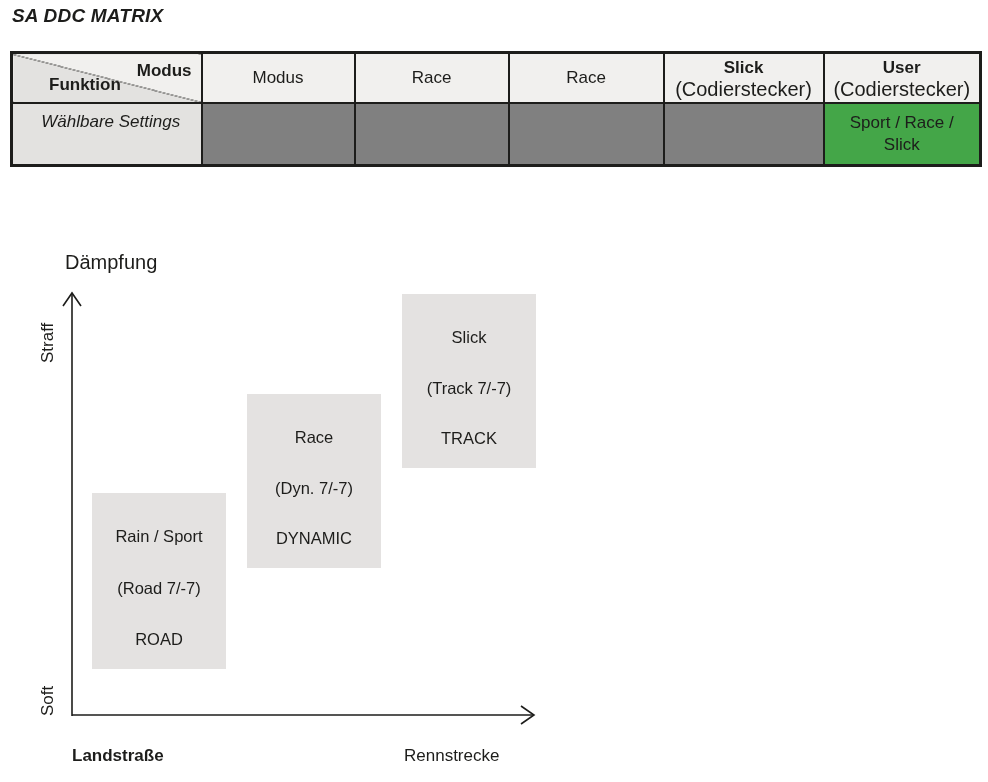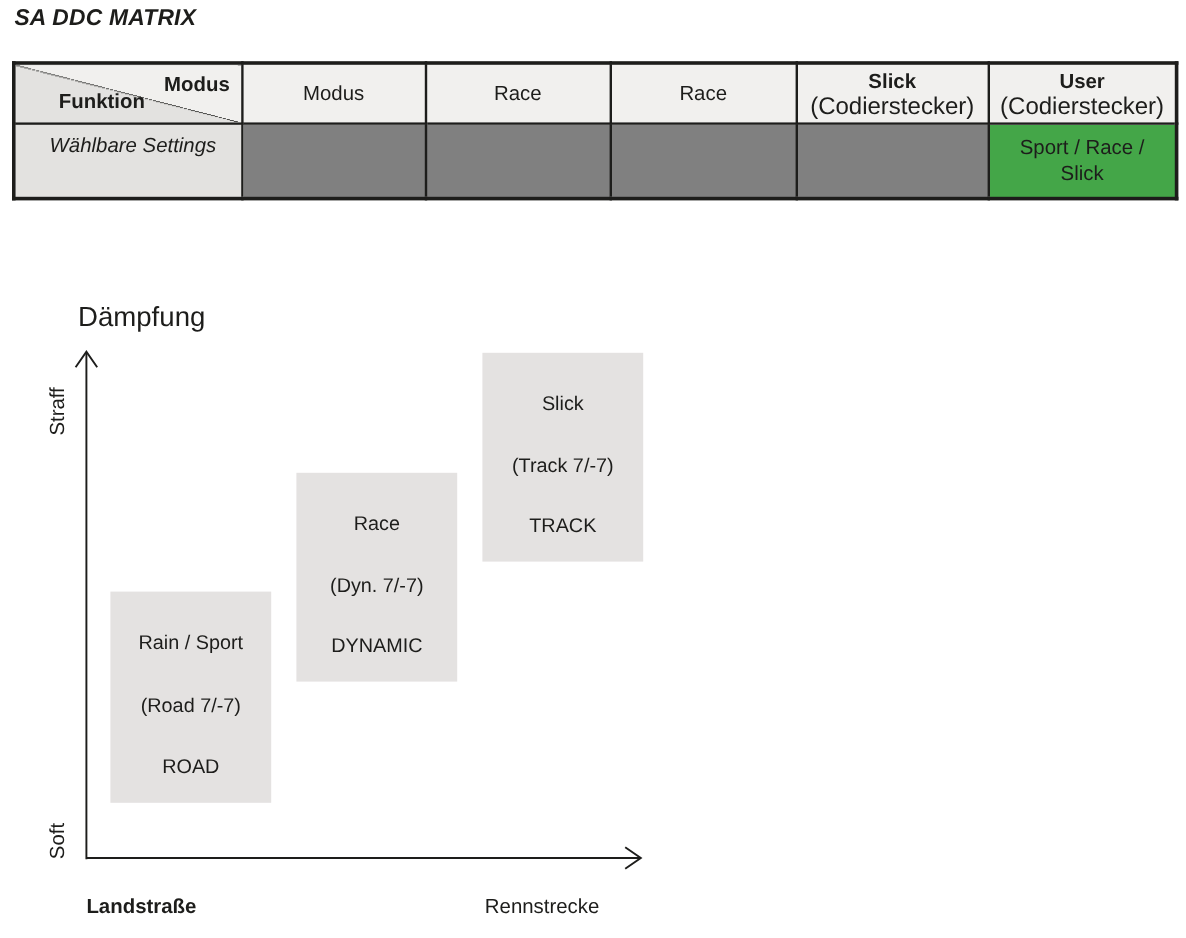--- a/index.html
+++ b/index.html
@@ -83,21 +83,21 @@
     padding-left: 8px !important;
     font-style: italic;
   }
   .row-label.top-align { vertical-align: top; padding-top: 8px; }
 
   .cell-gray  { background: var(--dark-gray, #808080); }
   .cell-green { background: var(--green, #44a648); }
   .cell-green .wrapv { display: inline-block; max-width: 130px; line-height: 22px; }
 
   
-  .axis-title { left: 65px; top: 251px; font-size: 23px; }
+  .axis-title { left: 65px; top: 251px; font-size: 20px; }
 
   .chart-svg { left: 0; top: 280px; }
 
   .v-label {
     font-size: 17px;
     writing-mode: vertical-rl;
     transform: rotate(180deg);
     white-space: nowrap;
   }
   .v-label.straff { left: 38px; top: 303px; height: 60px; }

